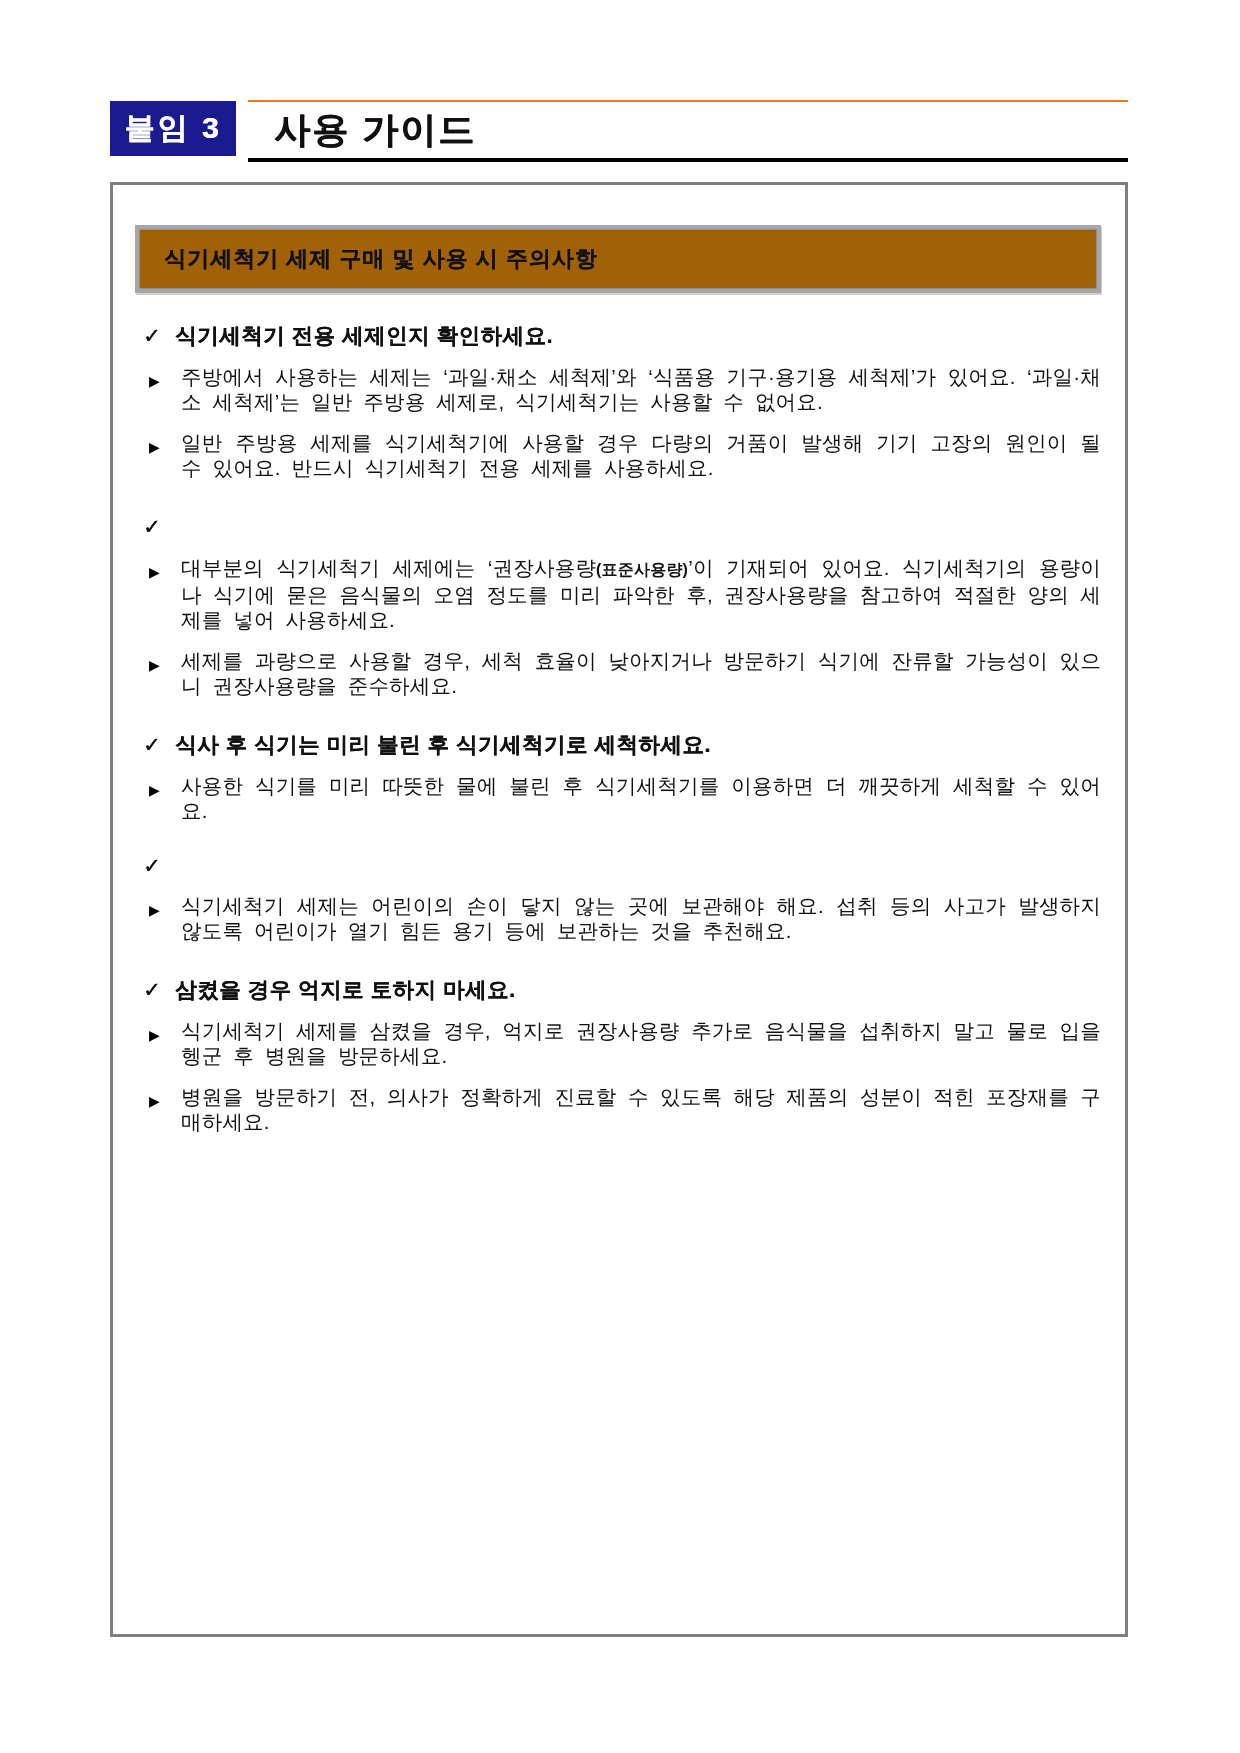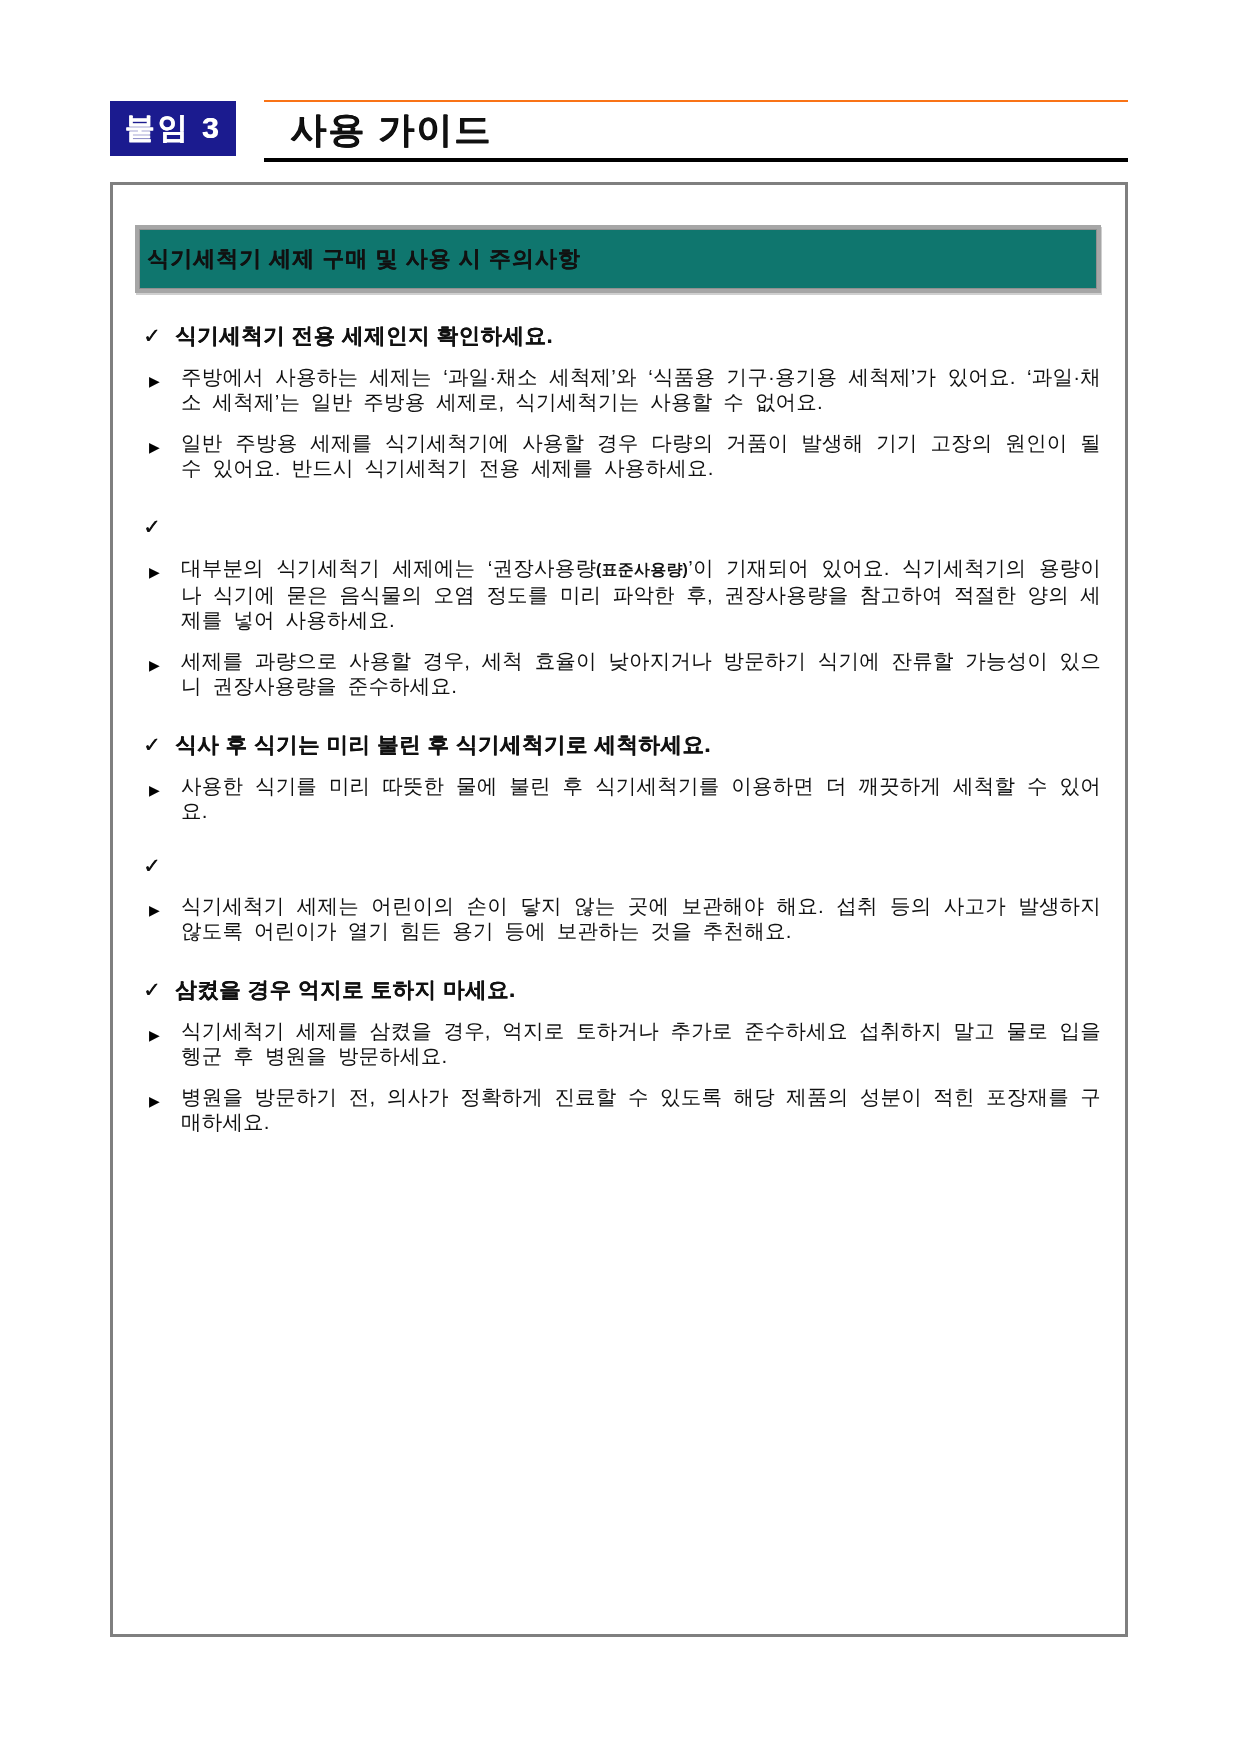--- a/index.html
+++ b/index.html
@@ -17,21 +17,21 @@
   .doc-header {
     display: flex;
     align-items: stretch;
     margin: 100px 112px 0 110px;
     height: 62px;
   }
   .badge {
     background: #1b1b8f;
     color: #ffffff;
     width: 126px;
-    margin: 1px 16px 6px 0;
+    margin: 1px 0 6px 0;
     display: flex;
     align-items: center;
     justify-content: center;
     font-size: 30px;
     font-weight: 700;
     letter-spacing: 3px;
     text-shadow: 0.6px 0 0 #ffffff;
   }
   .title-box {
     flex: 1;
@@ -56,22 +56,22 @@
     margin: 20px 112px 0 110px;
     border: 3px solid #7f7f7f;
     min-height: 1455px;
     padding: 40px 24px 30px 22px;
   }
 
   
   .section-head {
     border: 4px solid #a6a6a6;
     box-shadow: inset 0 0 0 1px #8f8f8f, 1px 2px 0 #cfcfcf;
-    background: #0f766e;
-    padding: 15px 8px;
+    background: #a16207;
+    padding: 15px 25px;
     font-size: 22px;
     font-weight: 700;
     letter-spacing: 1px;
     text-shadow: 0.4px 0 0 #111111;
   }
   .section-head.second { margin-top: 46px; }
 
   
   .item-title {
     display: flex;
@@ -177,21 +177,21 @@
         <span class="tri">▶</span>
         <p class="btext">식기세척기 세제는 어린이의 손이 닿지 않는 곳에 보관해야 해요. 섭취 등의 사고가 발생하지 않도록 어린이가 열기 힘든 용기 등에 보관하는 것을 추천해요.</p>
       </div>
 
       <div class="item-title">
         <span class="check">✓</span>
         <span>삼켰을 경우 억지로 토하지 마세요.</span>
       </div>
       <div class="bullet">
         <span class="tri">▶</span>
-        <p class="btext">식기세척기 세제를 삼켰을 경우, 억지로 토하거나 추가로 준수하세요 섭취하지 말고 물로 입을 헹군 후 병원을 방문하세요.</p>
+        <p class="btext">식기세척기 세제를 삼켰을 경우, 억지로 권장사용량 추가로 음식물을 섭취하지 말고 물로 입을 헹군 후 병원을 방문하세요.</p>
       </div>
       <div class="bullet">
         <span class="tri">▶</span>
         <p class="btext">병원을 방문하기 전, 의사가 정확하게 진료할 수 있도록 해당 제품의 성분이 적힌 포장재를 구매하세요.</p>
       </div>
     </section>
 
   </div>
 
 </div>

